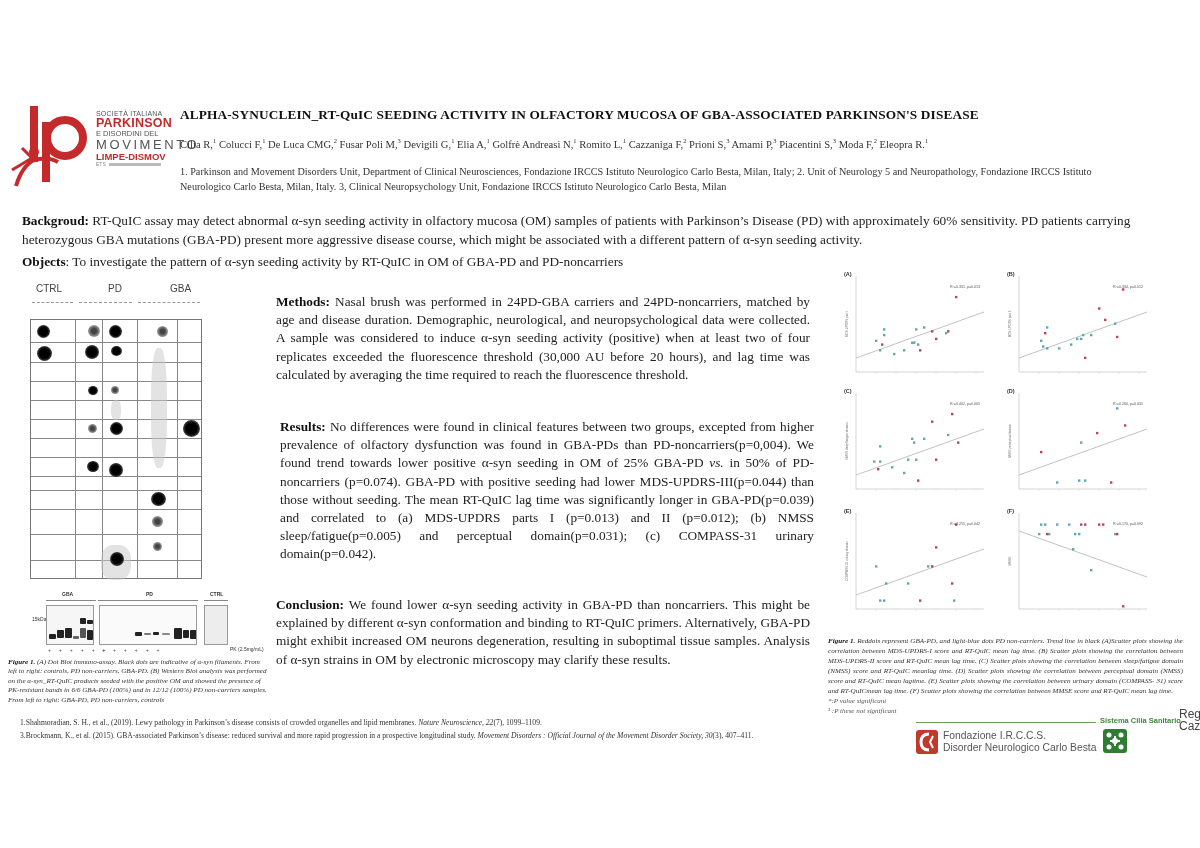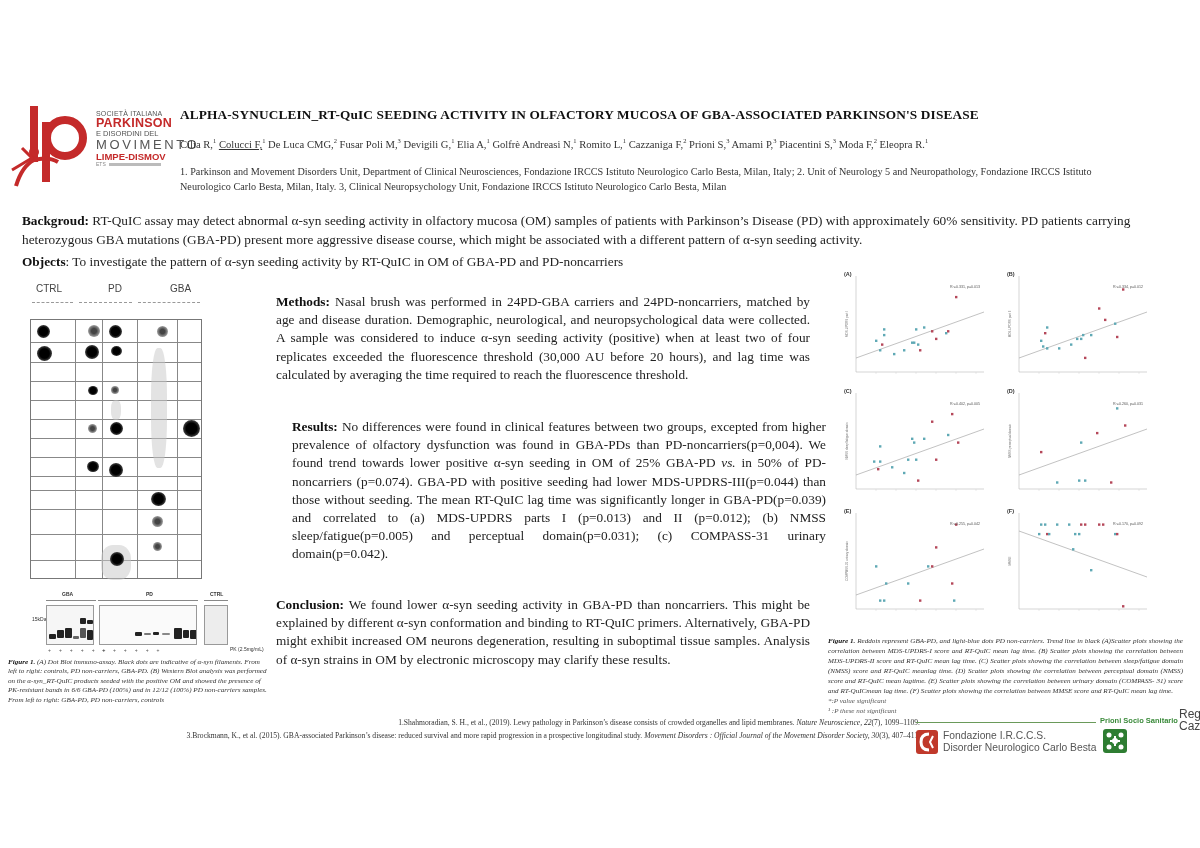--- a/index.html
+++ b/index.html
@@ -16,21 +16,21 @@
   .logo-text .l3 { font-size: 7.5px; color: #555; }
   .logo-text .l4 { font-size: 13px; color: #555; letter-spacing: 2.6px; }
   .logo-text .l5 { font-size: 9.5px; color: #c42a2a; font-weight: bold; }
   .logo-text .l6 { font-size: 5px; color: #888; }
   .logo-text .bar { display: inline-block; width: 52px; height: 3px; background: #bbb; vertical-align: middle; margin-left: 3px; }
 
   
   .title { left: 180px; top: 107px; width: 1000px; font-size: 13.3px; font-weight: bold; letter-spacing: 0.15px; color: #111; }
   .authors { left: 180px; top: 137px; width: 1010px; font-size: 10.6px; color: #333; }
   .authors sup { font-size: 6.5px; }
-  .authors .u { text-decoration: underline; }
+  .authors .u { }
   .affil { left: 180px; top: 164px; width: 920px; font-size: 10.2px; line-height: 15px; color: #333; }
 
   
   .background { left: 22px; top: 211px; width: 1168px; font-size: 13.3px; line-height: 19px; color: #222; }
   .objects { left: 22px; top: 254px; width: 800px; font-size: 13.3px; color: #222; }
   b { font-weight: bold; color: #111; }
 
   
   .dotblot { left: 30px; top: 283px; width: 200px; height: 300px; }
   .db-header { position: absolute; top: 0; font-family: "Liberation Sans", sans-serif; font-size: 10px; color: #444; }
@@ -48,31 +48,31 @@
   .wb-line { position: absolute; border-top: 1px solid #888; }
   .wb-panel { position: absolute; border: 1px solid #999; background: #f6f6f6; overflow: hidden; }
   .band { position: absolute; background: #222; border-radius: 1px; }
   .wb-plus { position: absolute; font-family: "Liberation Sans", sans-serif; font-size: 5px; color: #555; letter-spacing: 3.3px; }
 
   .fig1a-cap { left: 8px; top: 658px; width: 262px; font-size: 7.1px; line-height: 9.4px; font-style: italic; color: #333; font-family: Liberation Serif, serif; }
 
   
   .section { font-size: 13.3px; line-height: 18.2px; text-align: justify; color: #222; }
   .methods { left: 276px; top: 293px; width: 534px; }
-  .results { left: 292px; top: 418px; width: 534px; }
+  .results { left: 280px; top: 418px; width: 534px; }
   .conclusion { left: 276px; top: 596px; width: 534px; }
 
   
   .plot { position: absolute; width: 160px; height: 110px; }
   .plot svg { display: block; }
   .fig-cap-r { left: 828px; top: 636px; width: 355px; font-size: 7.1px; line-height: 10px; font-style: italic; color: #333; text-align: justify; }
   .pnote { font-size: 7px; font-style: italic; color: #555; }
 
   
-  .refs { left: 20px; top: 717px; width: 900px; font-size: 7.6px; line-height: 12.5px; color: #333; text-align: right; }
+  .refs { left: 20px; top: 717px; width: 900px; font-size: 7.6px; line-height: 12.5px; color: #333; }
   .refs i { font-style: italic; }
 
   
   .ssl-line { left: 916px; top: 722px; width: 180px; border-top: 1px solid #6a9a5a; }
   .ssl-text { left: 1100px; top: 716px; font-family: "Liberation Sans", sans-serif; font-size: 7.5px; color: #3a8a3a; font-weight: bold; }
   .besta-logo { left: 916px; top: 730px; width: 22px; height: 24px; background: #c0392b; border-radius: 3px; }
   .besta-text { left: 943px; top: 730px; font-family: "Liberation Sans", sans-serif; font-size: 10.3px; line-height: 11.5px; color: #555; }
   .lomb-logo { left: 1103px; top: 729px; width: 24px; height: 24px; background: #2e7d32; border-radius: 3px; }
   .lomb-text { left: 1131px; top: 708px; font-family: "Liberation Sans", sans-serif; font-size: 12px; line-height: 12px; color: #444; margin-left: 48px; }
 </style>
@@ -407,21 +407,21 @@
   <div class="pnote">*:P value significant</div>
   <div class="pnote">¹ :P these not significant</div>
 </div>
 
 <div class="abs refs">
   <div><span>1.Shahmoradian, S. H., et al., (2019). Lewy pathology in Parkinson’s disease consists of crowded organelles and lipid membranes. </span><i>Nature Neuroscience, 22</i><span>(7), 1099–1109.</span></div>
   <div><span>3.Brockmann, K., et al. (2015). GBA-associated Parkinson’s disease: reduced survival and more rapid progression in a prospective longitudinal study. </span><i>Movement Disorders : Official Journal of the Movement Disorder Society, 30</i><span>(3), 407–411.</span></div>
 </div>
 
 <div class="abs ssl-line"></div>
-<div class="abs ssl-text">Prioni Socio Sanitario</div>
+<div class="abs ssl-text">Sistema Cilia Sanitario</div>
 <div class="abs besta-logo">
   <svg width="22" height="24" viewBox="0 0 22 24">
       <path d="M13 4 Q5 4 5 12 Q5 20 13 20" fill="none" stroke="#fff" stroke-width="3"></path>
       <path d="M17 6 L14 12 L17 18" fill="none" stroke="#fff" stroke-width="2"></path>
     </svg>
 </div>
 <div class="abs besta-text">
   <div>Fondazione I.R.C.C.S.</div>
   <div>Disorder Neurologico Carlo Besta</div>
 </div>

